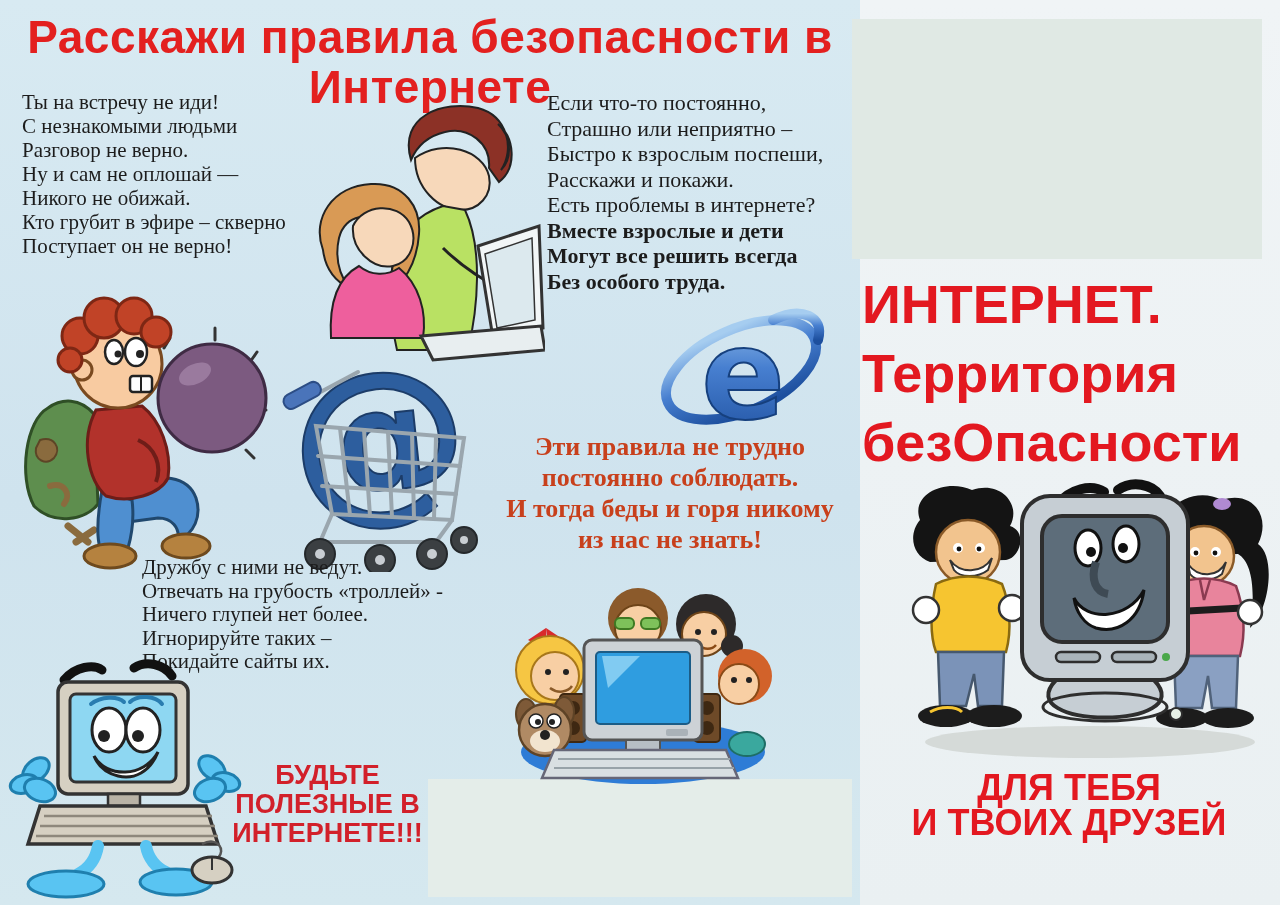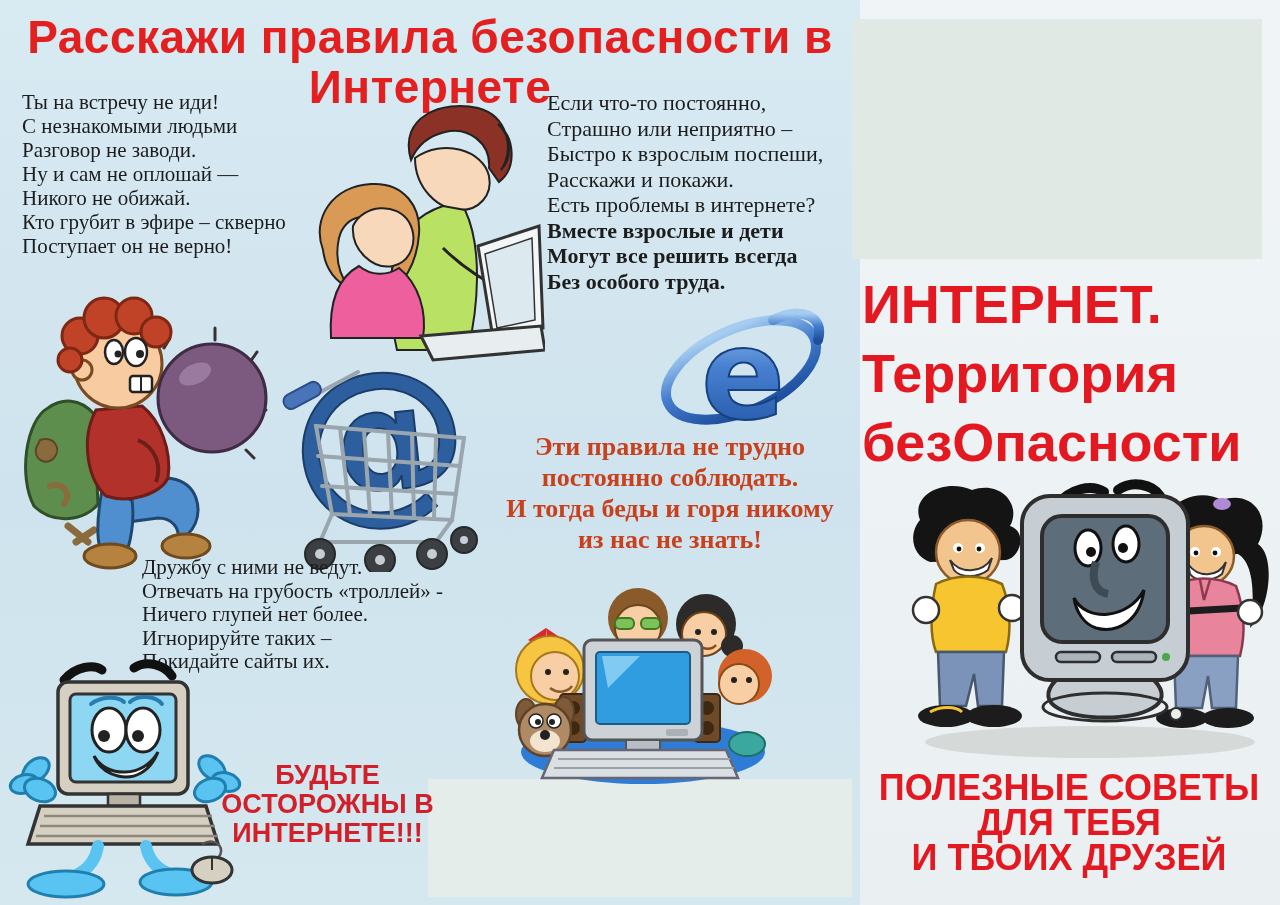--- a/index.html
+++ b/index.html
@@ -58,21 +58,21 @@
   <div class="abs box-bottom-center"></div>
 
   <div class="abs main-title">
     <div>Расскажи правила безопасности в</div>
     <div>Интернете</div>
   </div>
 
   <div class="abs poem poem-strangers">
     <div>Ты на встречу не иди!</div>
     <div>С незнакомыми людьми</div>
-    <div>Разговор не заводи.</div>
+    <div>Разговор не верно.</div>
     <div>Ну и сам не оплошай —</div>
     <div>Никого не обижай.</div>
     <div>Кто грубит в эфире – скверно</div>
     <div>Поступает он не верно!</div>
   </div>
 
   <div class="abs poem poem-adults">
     <div>Если что-то постоянно,</div>
     <div>Страшно или неприятно –</div>
     <div>Быстро к взрослым поспеши,</div>
@@ -280,21 +280,21 @@
       <ellipse cx="60" cy="226" rx="38" ry="13" fill="#59c4f2" stroke="#1f7fae" stroke-width="3"></ellipse>
       <ellipse cx="170" cy="224" rx="36" ry="13" fill="#59c4f2" stroke="#1f7fae" stroke-width="3"></ellipse>
       <path d="M196,186 C212,178 220,192 212,200" fill="none" stroke="#555" stroke-width="2.5"></path>
       <ellipse cx="206" cy="212" rx="20" ry="13" fill="#d6d0c2" stroke="#333" stroke-width="3"></ellipse>
       <line x1="206" y1="200" x2="206" y2="212" stroke="#333" stroke-width="2"></line>
     </svg>
   </div>
 
   <div class="abs warning">
     <div>БУДЬТЕ</div>
-    <div>ОСТОРОЖНЫ В</div>
+    <div>ПОЛЕЗНЫЕ В</div>
     <div>ИНТЕРНЕТЕ!!!</div>
   </div>
 
   <div class="abs rp-title">
     <div>ИНТЕРНЕТ.</div>
     <div>Территория</div>
     <div>безОпасности</div>
   </div>
 
   <div class="illu" style="left:860px;top:460px;width:420px;height:305px;">
@@ -345,18 +345,17 @@
       <rect x="196" y="192" width="44" height="10" rx="5" fill="#aab4ba" stroke="#2e2e2e" stroke-width="2.5"></rect>
       <rect x="252" y="192" width="44" height="10" rx="5" fill="#aab4ba" stroke="#2e2e2e" stroke-width="2.5"></rect>
       <circle cx="306" cy="197" r="4" fill="#4aa84a"></circle>
       <path d="M196,220 C148,270 342,270 294,220 Z" fill="#c6ced4" stroke="#2e2e2e" stroke-width="4"></path>
       <ellipse cx="245" cy="247" rx="62" ry="14" fill="none" stroke="#2e2e2e" stroke-width="3"></ellipse>
       <circle cx="316" cy="254" r="6" fill="#e8f2e8" stroke="#2e2e2e" stroke-width="2"></circle>
     </svg>
   </div>
 
   <div class="abs rp-footer">
-    <div>ПОЛЕЗНЫЕ СОВЕТЫ</div>
     <div>ДЛЯ ТЕБЯ</div>
     <div>И ТВОИХ ДРУЗЕЙ</div>
   </div>
 
 </div>
 
 </body></html>

